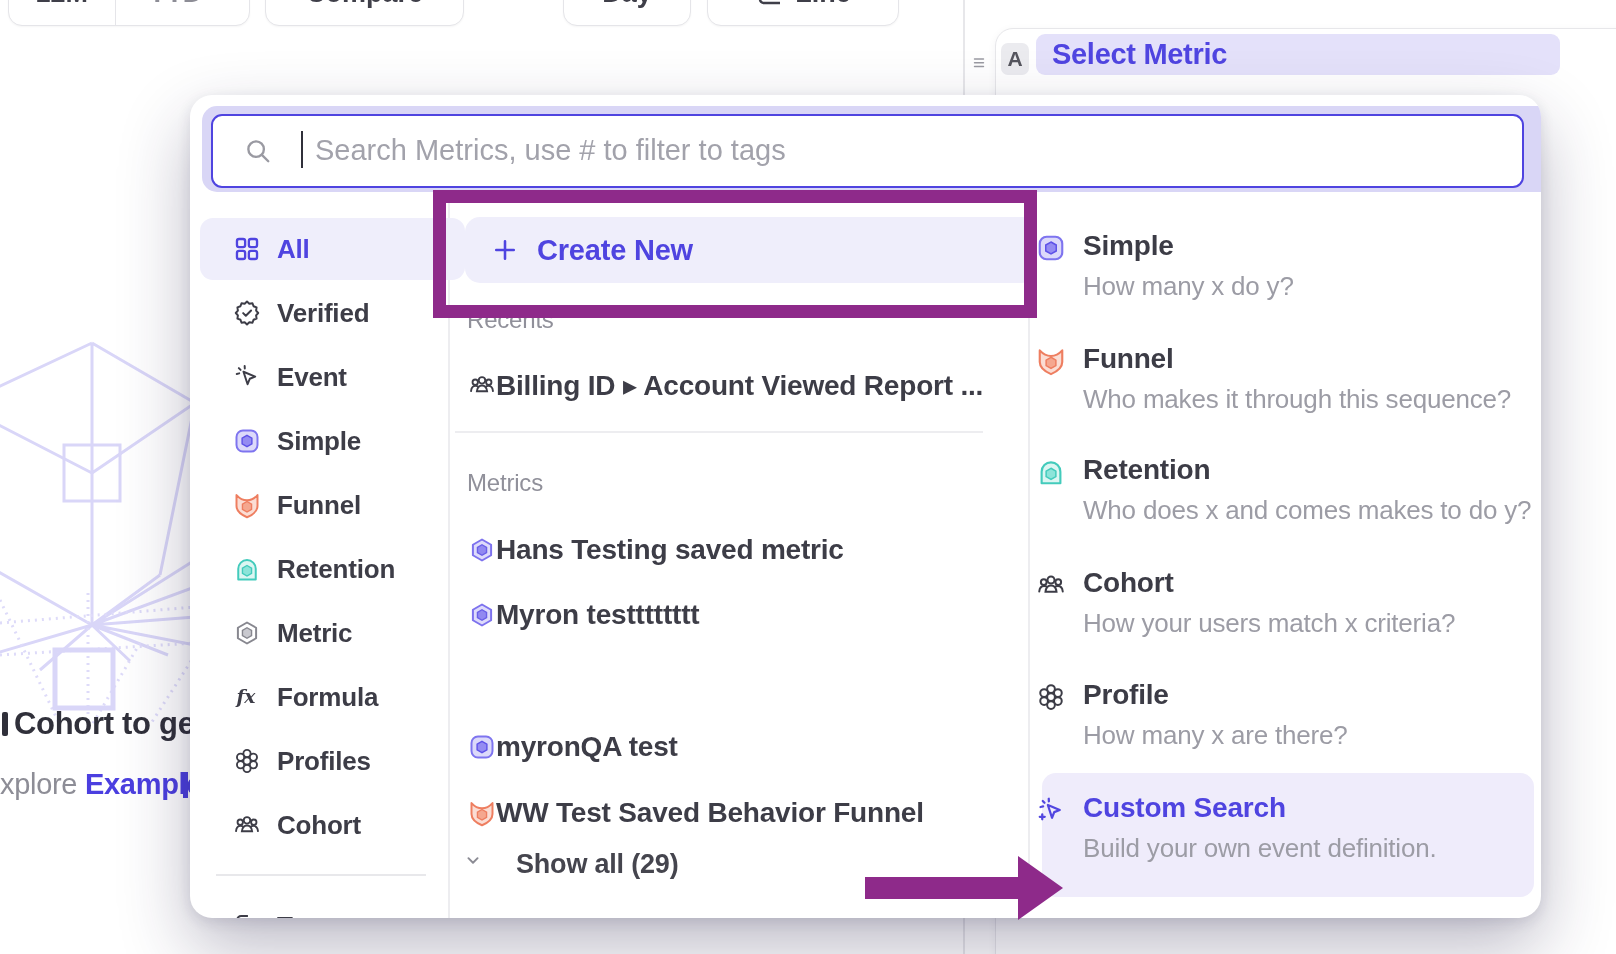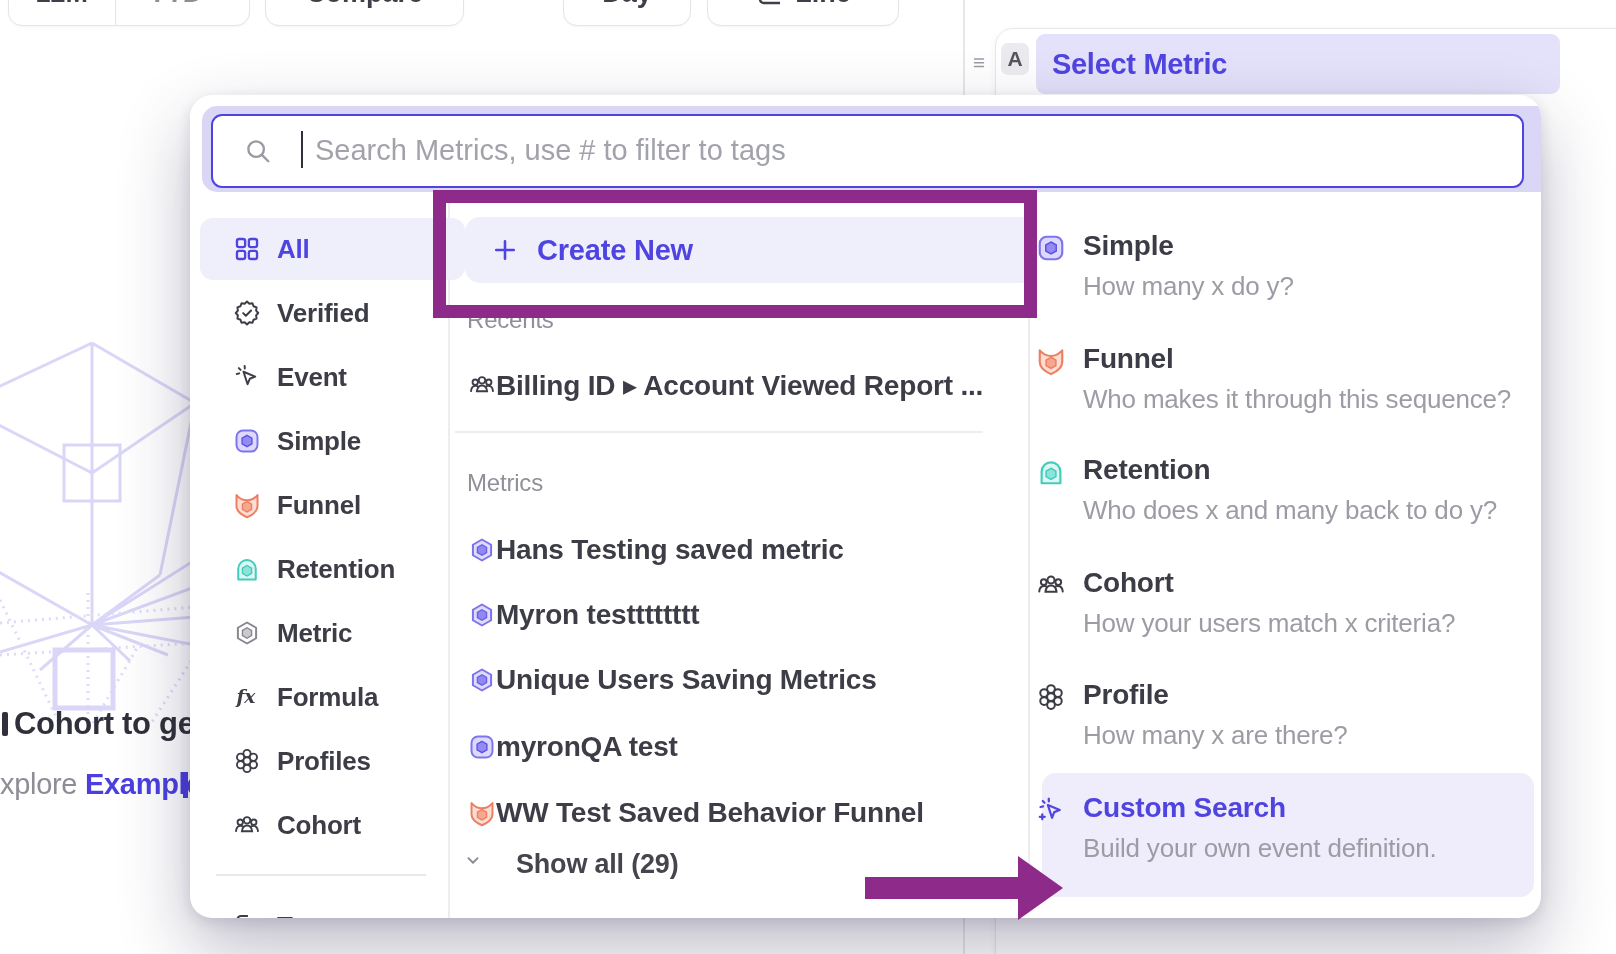--- a/index.html
+++ b/index.html
@@ -11,21 +11,21 @@
     border-radius:14px;display:flex;align-items:center;justify-content:center;gap:10px;
     font-size:27px;font-weight:600;color:#3f3f49;box-shadow:0 1px 2px rgba(0,0,0,.04);}
   .seg{display:flex;align-items:center;justify-content:center;gap:6px;height:100%;font-size:27px;font-weight:600;}
   .seg-muted{color:#8d8d96;}
   .v-divider{position:absolute;left:963px;top:0;width:1.5px;height:954px;background:#e7e7ea;}
   .metric-card{position:absolute;left:995px;top:28px;width:700px;height:926px;background:#fff;
     border:1.5px solid #e7e7ea;border-radius:18px 0 0 0;box-shadow:0 2px 8px rgba(30,30,50,.05);}
   .drag{position:absolute;left:-26px;top:24px;}
   .series-badge{position:absolute;left:5px;top:14px;width:28px;height:32px;background:#ebebef;border-radius:7px;
     display:flex;align-items:center;justify-content:center;font-size:21px;font-weight:700;color:#55555e;}
-  .metric-slot{position:absolute;left:40px;top:5px;width:508px;height:60px;background:#e4e1fa;border-radius:9px;
+  .metric-slot{position:absolute;left:40px;top:5px;width:508px;height:41px;background:#e4e1fa;border-radius:9px;
     display:flex;align-items:center;padding-left:16px;font-size:29px;font-weight:600;color:#5045e1;letter-spacing:-.3px;}
   .bg-heading{position:absolute;left:14px;top:706px;font-size:31px;font-weight:700;color:#30303a;white-space:nowrap;letter-spacing:-.3px;}
   .bg-sub{position:absolute;left:0;top:768px;font-size:29px;white-space:nowrap;letter-spacing:-.3px;}
   .bg-sub .muted{color:#8d8d96;}
   .bg-sub a{color:#4b3fe0;font-weight:600;text-decoration:none;}
   .frag-bar{position:absolute;left:183px;top:772px;width:5px;height:26px;background:#4b3fe0;}
   .head-frag{position:absolute;left:2px;top:712px;width:6px;height:24px;background:#30303a;border-radius:2px;}
   
   .modal{position:absolute;left:190px;top:95px;width:1351px;height:823px;background:#fff;border-radius:22px;
     box-shadow:0 30px 70px rgba(35,30,70,.30),0 4px 14px rgba(35,30,70,.12);overflow:hidden;z-index:10;}
@@ -283,27 +283,20 @@
     </div>
 
     <div class="mrow" style="top:427px;">
       <svg class="icon28" viewBox="0 0 24 24">
         <path d="M12 3l7.8 4.5v9L12 21l-7.8-4.5v-9z" fill="#dedbfb" stroke="#7d72ee" stroke-width="1.7" stroke-linejoin="round"></path>
         <path d="M12 7.5l3.9 2.25v4.5L12 16.5l-3.9-2.25v-4.5z" fill="#9189f1" stroke="#6a5fe8" stroke-width="1.2"></path>
       </svg>
       <span>Hans Testing saved metric</span>
     </div>
 
-    <div class="mrow" style="top:557px;">
-      <svg class="icon28" viewBox="0 0 24 24">
-        <path d="M12 3l7.8 4.5v9L12 21l-7.8-4.5v-9z" fill="#dedbfb" stroke="#7d72ee" stroke-width="1.7" stroke-linejoin="round"></path>
-        <path d="M12 7.5l3.9 2.25v4.5L12 16.5l-3.9-2.25v-4.5z" fill="#9189f1" stroke="#6a5fe8" stroke-width="1.2"></path>
-      </svg>
-      <span>Unique Users Saving Metrics</span>
-    </div>
 
     <div class="mrow" style="top:624px;">
       <svg class="icon28" viewBox="0 0 24 24">
         <rect x="3" y="3" width="18" height="18" rx="5.5" fill="#dcd9fa" stroke="#7e74ef" stroke-width="1.7"></rect>
         <path d="M12 7.2l4.2 2.4v4.8L12 16.8l-4.2-2.4V9.6z" fill="#948bf2" stroke="#5e52e8" stroke-width="1.2"></path>
       </svg>
       <span>myronQA test</span>
     </div>
 
     <div class="mrow" style="top:690px;">
@@ -335,21 +328,21 @@
       <path d="M12 9l3.9 2.25v4.5L12 18l-3.9-2.25v-4.5z" fill="#f5a78f" stroke="#ee7e60" stroke-width="1.2"></path>
     </svg>
     <div class="ttitle" style="top:248px;">Funnel</div>
     <div class="tdesc" style="top:289px;">Who makes it through this sequence?</div>
 
     <svg class="ticon" style="top:362px;" viewBox="0 0 24 24">
       <path d="M4.5 21v-9.2a7.5 7.5 0 0 1 15 0V21z" fill="#dcf6f2" stroke="#43cbbc" stroke-width="1.7" stroke-linejoin="round"></path>
       <path d="M12 9l3.9 2.25v4.5L12 18l-3.9-2.25v-4.5z" fill="#8ce4d9" stroke="#43cbbc" stroke-width="1.2"></path>
     </svg>
     <div class="ttitle" style="top:359px;">Retention</div>
-    <div class="tdesc" style="top:400px;">Who does x and many back to do y?</div>
+    <div class="tdesc" style="top:400px;">Who does x and comes makes to do y?</div>
 
     <svg class="ticon" style="top:475px;" viewBox="0 0 24 24">
       <g fill="#fff" stroke="#3d3d47" stroke-width="1.6" stroke-linecap="round">
         <circle cx="6.2" cy="9.6" r="2.3"></circle>
           <circle cx="17.8" cy="9.6" r="2.3"></circle>
         <path d="M2.6 17.2c.3-2.9 1.8-4.4 3.9-4.4 1 0 1.9.3 2.5.9M21.4 17.2c-.3-2.9-1.8-4.4-3.9-4.4-1 0-1.9.3-2.5.9"></path>
         <circle cx="12" cy="8" r="2.8"></circle>
         <path d="M7.6 17.4c.4-3.3 2.1-5 4.4-5s4 1.7 4.4 5z"></path>
       </g>
     </svg>

